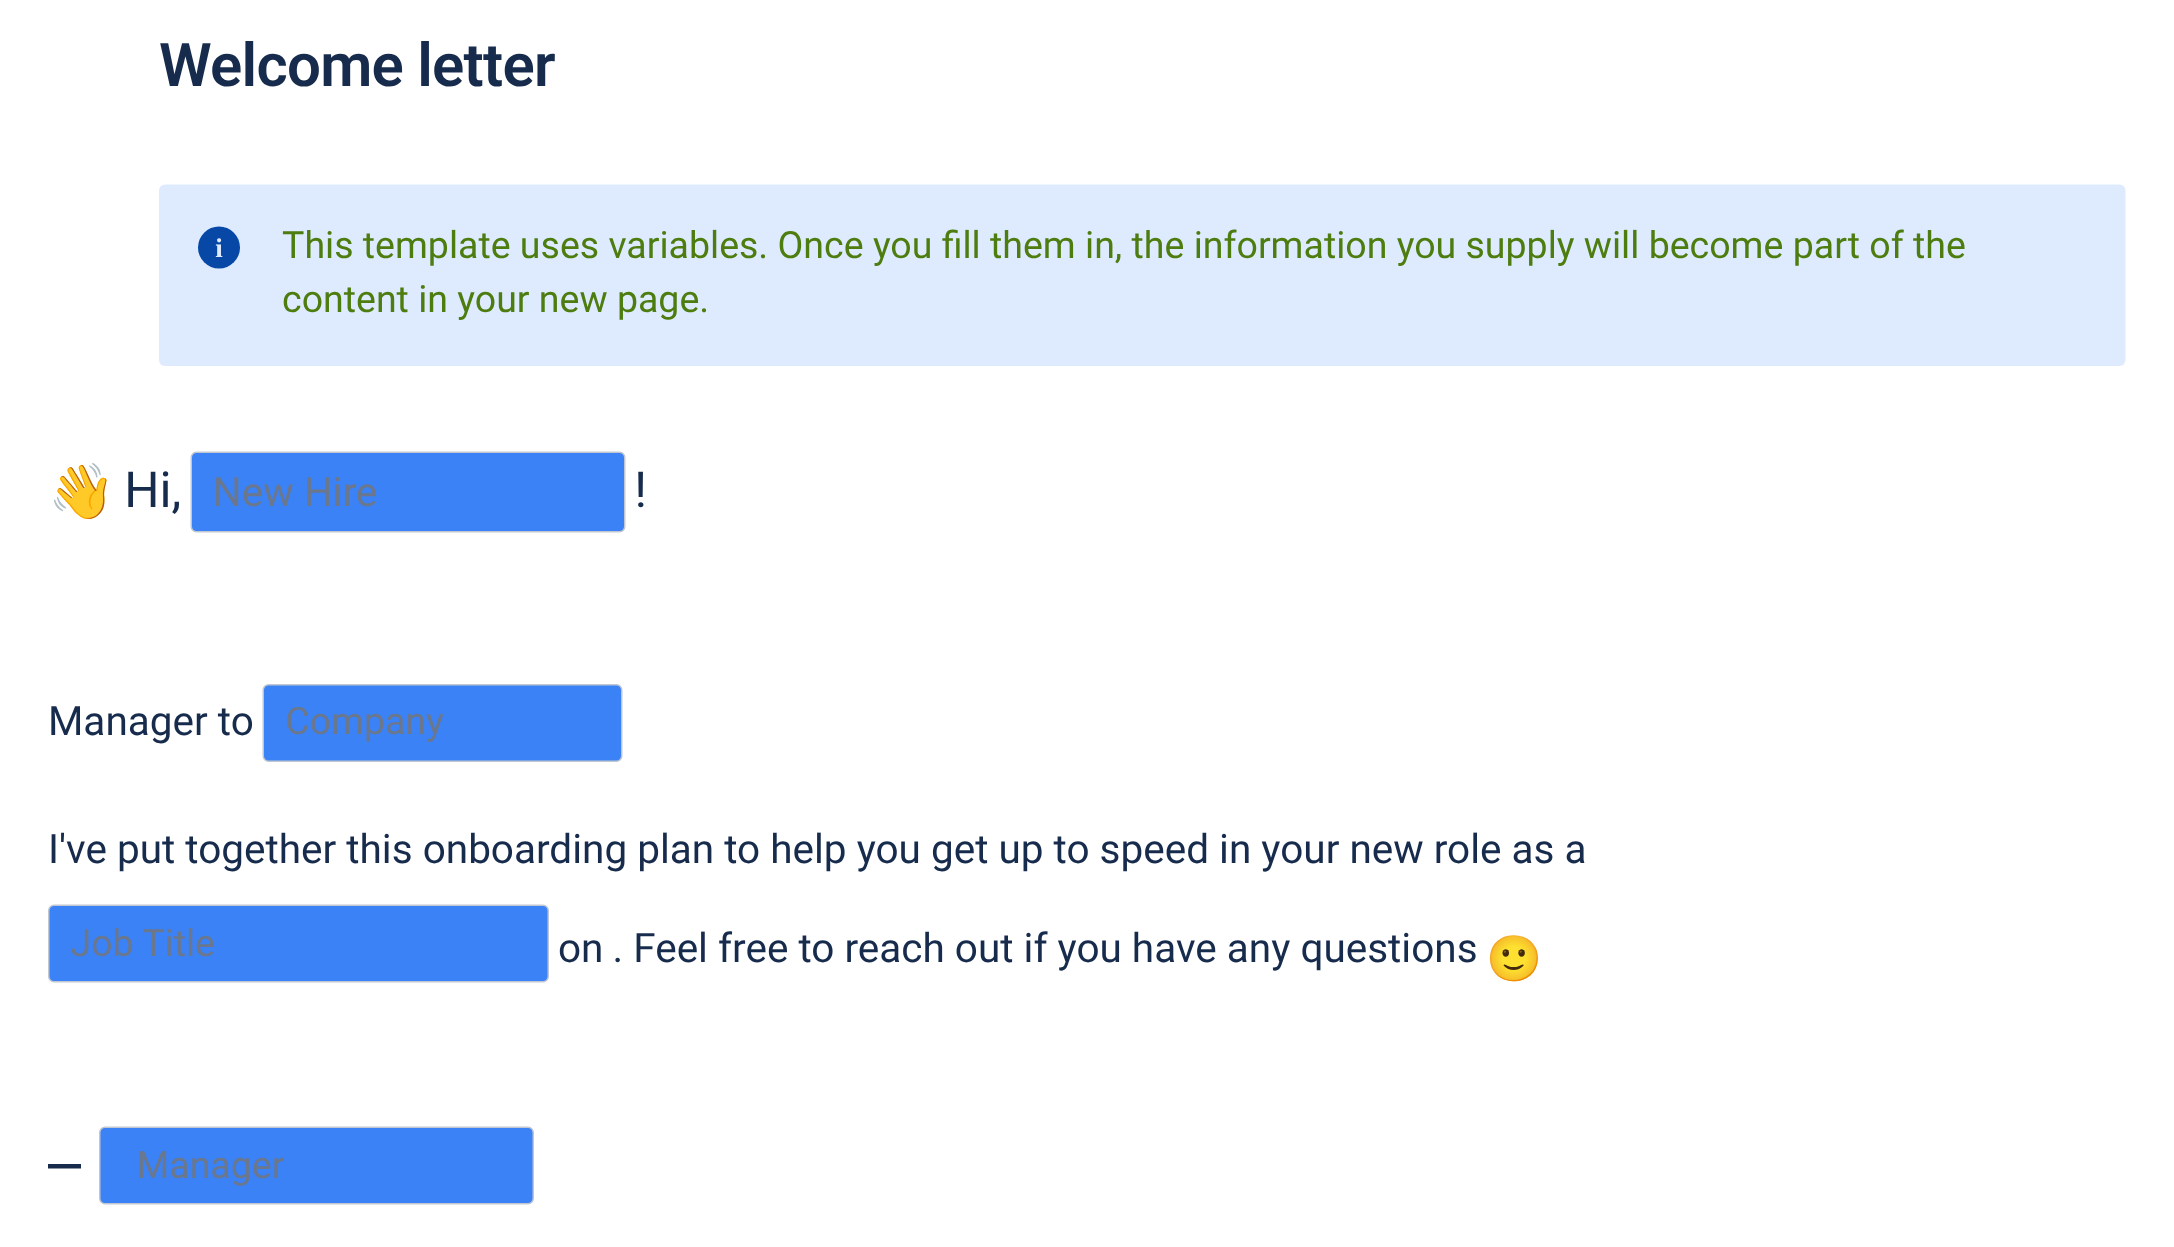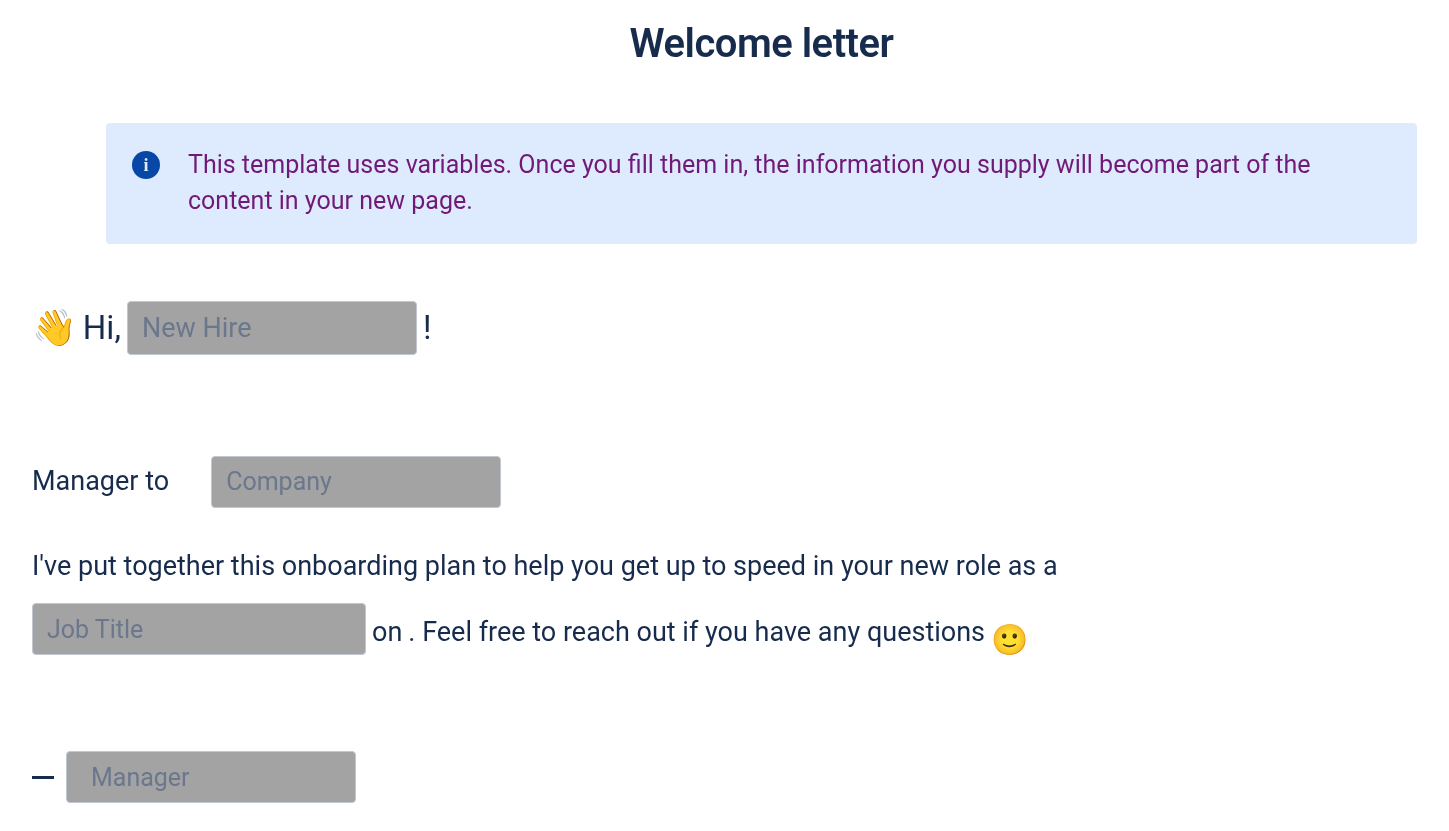--- a/index.html
+++ b/index.html
@@ -14,21 +14,20 @@
     .container {
       padding: 20px 32px 0 32px;
     }
     .page-title {
       color: #172b4d;
       font-size: 40px;
       font-weight: 600;
       letter-spacing: -0.5px;
       margin-left: 74px;
       margin-bottom: 56px;
-      text-align: center;
     }
     .info-banner {
       background: #deebff;
       border-radius: 4px;
       padding: 24px 40px 24px 26px;
       display: flex;
       align-items: flex-start;
       gap: 28px;
       margin-left: 74px;
       margin-bottom: 56px;
@@ -44,21 +43,21 @@
       font-weight: 700;
       font-size: 18px;
       display: flex;
       align-items: center;
       justify-content: center;
       margin-top: 4px;
     }
     .info-text {
       font-size: 25px;
       line-height: 1.45;
-      color: #701a75;
+      color: #4d7c0f;
     }
     .content-line {
       display: flex;
       flex-wrap: wrap;
       align-items: center;
       gap: 6px;
       font-size: 27px;
       color: #172b4d;
       line-height: 1.7;
     }
@@ -78,29 +77,29 @@
       align-items: flex-end;
     }
     .signoff-line {
       margin-top: 96px;
     }
     .var-input {
       font-family: inherit;
       font-size: 25px;
       color: #172b4d;
       border: 1px solid #c1c7d0;
-      background: #a3a3a3;
+      background: #3b82f6;
       border-radius: 4px;
       height: 52px;
       padding: 0 14px;
       outline: none;
     }
     .var-input::placeholder { color: #6b778c; }
     .w-newhire { width: 290px; }
-    .w-company { width: 290px; margin-left: 36px; }
+    .w-company { width: 240px; }
     .w-jobtitle { width: 334px; }
     .w-team { width: 290px; }
     .w-manager { width: 290px; padding-left: 24px; }
     .emoji { font-size: 30px; line-height: 1; }
     .greeting-line .emoji { font-size: 36px; }
     .dash { display:inline-block; width:22px; border-top:3px solid #172b4d; margin-right:6px; }
   </style>
 </head>
 <body>
 

